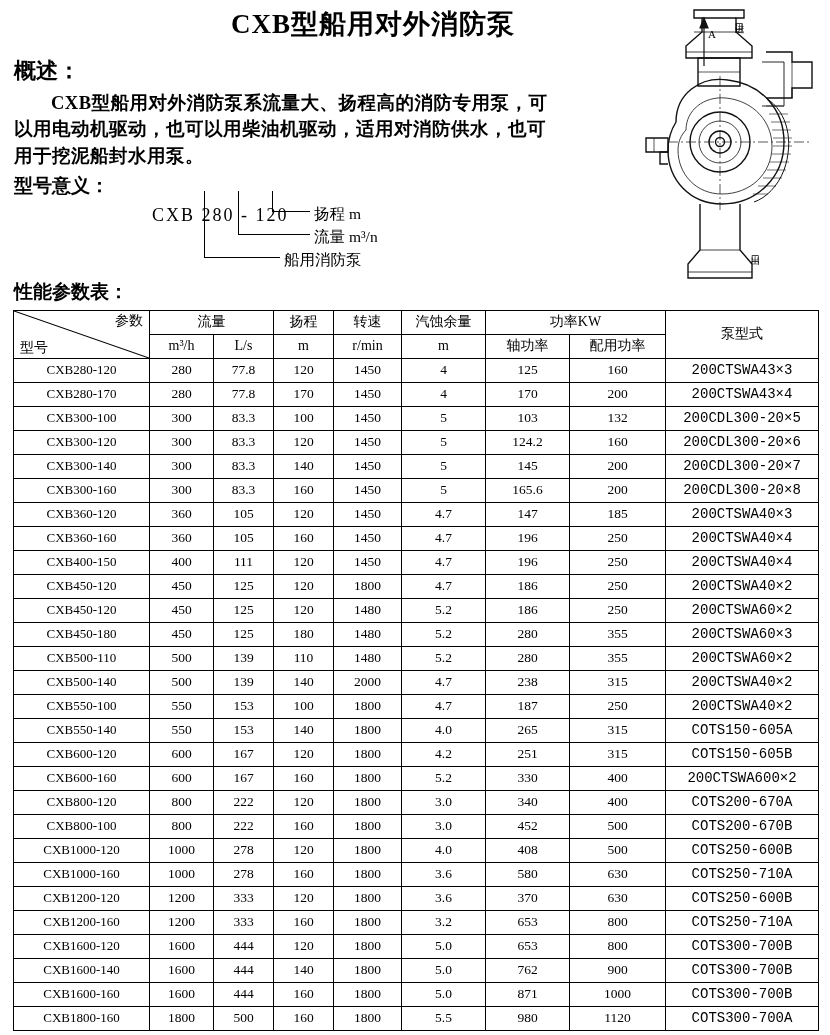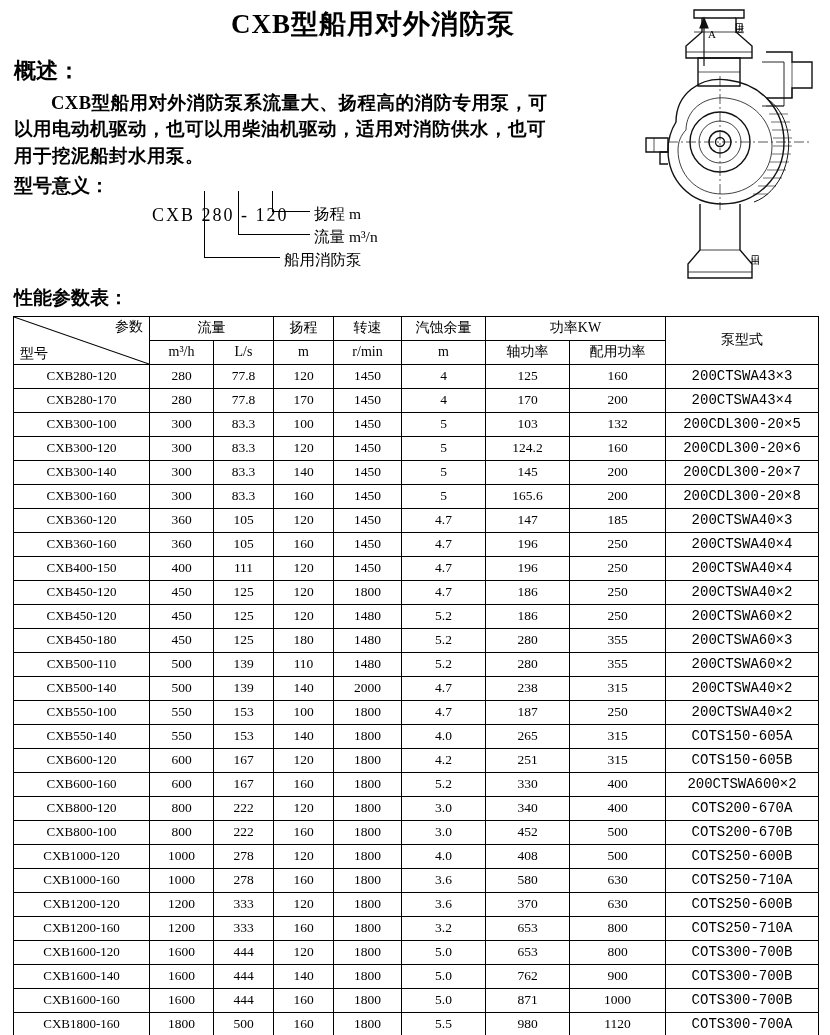--- a/index.html
+++ b/index.html
@@ -53,21 +53,21 @@
     position:absolute;font-size:15.5px;white-space:nowrap;
   }
   .lbl-1{left:300px;top:35px;}
   .lbl-2{left:300px;top:58px;}
   .lbl-3{left:270px;top:81px;}
   .ln{position:absolute;background:#000;}
 
   
   .perf-head{
     font-size:19px;font-weight:bold;
-    margin:6px 0 5px 14px;
+    margin:0 0 5px 14px;
   }
 
   
   table.perf{
     border-collapse:collapse;
     margin-left:13px;
     width:805px;
     font-size:13.5px;
     table-layout:fixed;
   }

